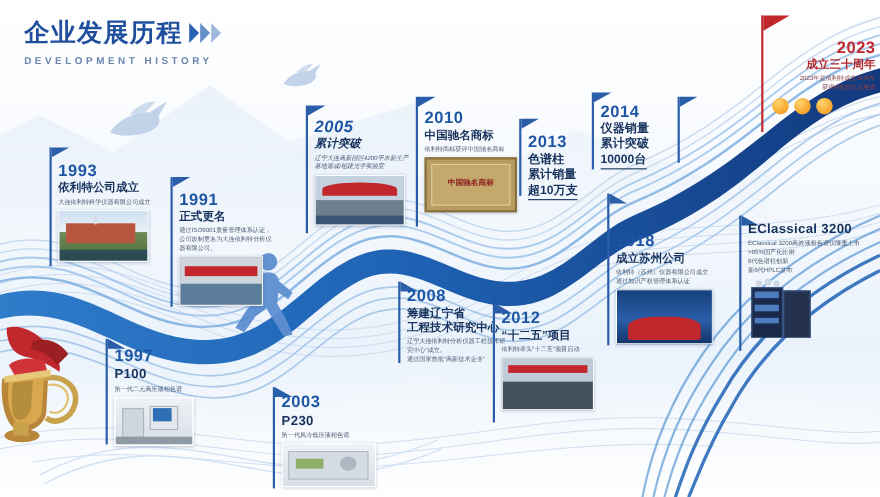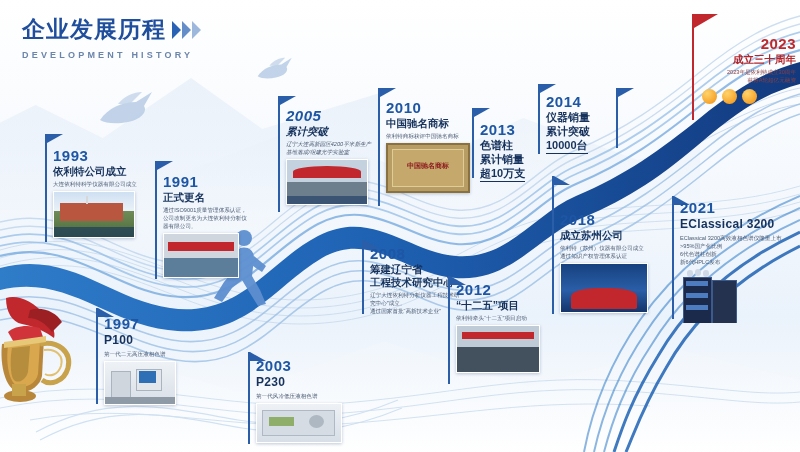--- a/index.html
+++ b/index.html
@@ -283,21 +283,21 @@
       <div class="desc">辽宁大连高新园区4200平米新生产基地落成/组建光学实验室</div>
       <div class="ph" style="width:80px;height:44px;background:#9fb0be;">
         <div class="sky" style="height:50%;background:#c3d2de"></div>
         <div class="gnd" style="height:50%;background:#6d7f8d"></div>
         <div style="position:absolute;left:8%;top:14%;width:84%;height:26%;border-radius:50% 50% 0 0;background:#c1272d"></div>
         <div class="cap" style="height:18%;background:rgba(20,50,95,.55)"></div>
       </div>
     </div>
   </div>
 
-  <div class="card" style="left:362px;top:240px;width:96px;height:76px;">
+  <div class="card" style="left:362px;top:256px;width:96px;height:76px;">
     <div class="pole" style="left:0;top:0;height:74px;"></div>
     <div class="flag down" style="top:0;"></div>
     <div class="body" style="left:8px;top:6px;width:90px;">
       <div class="yr">2008</div>
       <div class="ttl" style="white-space:pre-line;">筹建辽宁省
 工程技术研究中心</div>
       <div class="desc" style="white-space:pre-line;">辽宁大连依利特分析仪器工程技术研究中心”成立。
 通过国家首批“高新技术企业”</div>
     </div>
   </div>
@@ -370,21 +370,20 @@
         <div style="position:absolute;inset:0;background:linear-gradient(180deg,#17417f 0%,#2a5ea8 55%,#14356a 100%)"></div>
         <div style="position:absolute;left:12%;bottom:6%;width:76%;height:44%;background:#c1272d;border-radius:40% 40% 6% 6%"></div>
       </div>
     </div>
   </div>
 
   <div class="card" style="left:672px;top:196px;width:116px;height:125px;">
     <div class="pole" style="left:0;top:0;height:123px;"></div>
     <div class="flag down" style="top:0;"></div>
     <div class="body" style="left:8px;top:4px;width:110px;">
-      <div class="yr">2021</div>
       <div class="ttl en">EClassical 3200</div>
       <div class="desc" style="white-space:pre-line;">EClassical 3200高效液相色谱仪隆重上市
 &gt;95%国产化比例
 6代色谱柱创新
 新6代HPLC发布</div>
       <div class="ph rack" style="width:58px;height:54px;background:transparent;border:none;box-shadow:none;">
         <div style="position:absolute;left:6%;top:14%;width:46%;height:84%;background:#1b2a4a;border:1px solid #3c5a8c"></div>
         <div style="position:absolute;left:56%;top:20%;width:38%;height:78%;background:#24324f;border:1px solid #3c5a8c"></div>
         <div style="position:absolute;left:10%;top:22%;width:38%;height:10%;background:#4d7dc0"></div>
         <div style="position:absolute;left:10%;top:44%;width:38%;height:10%;background:#4d7dc0"></div>

